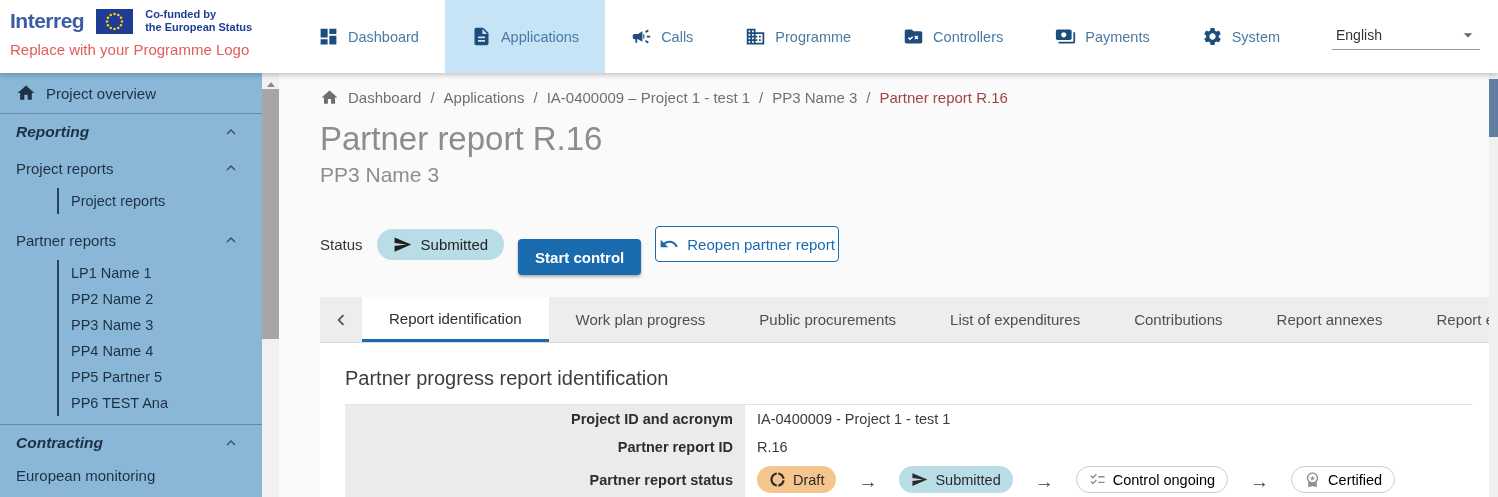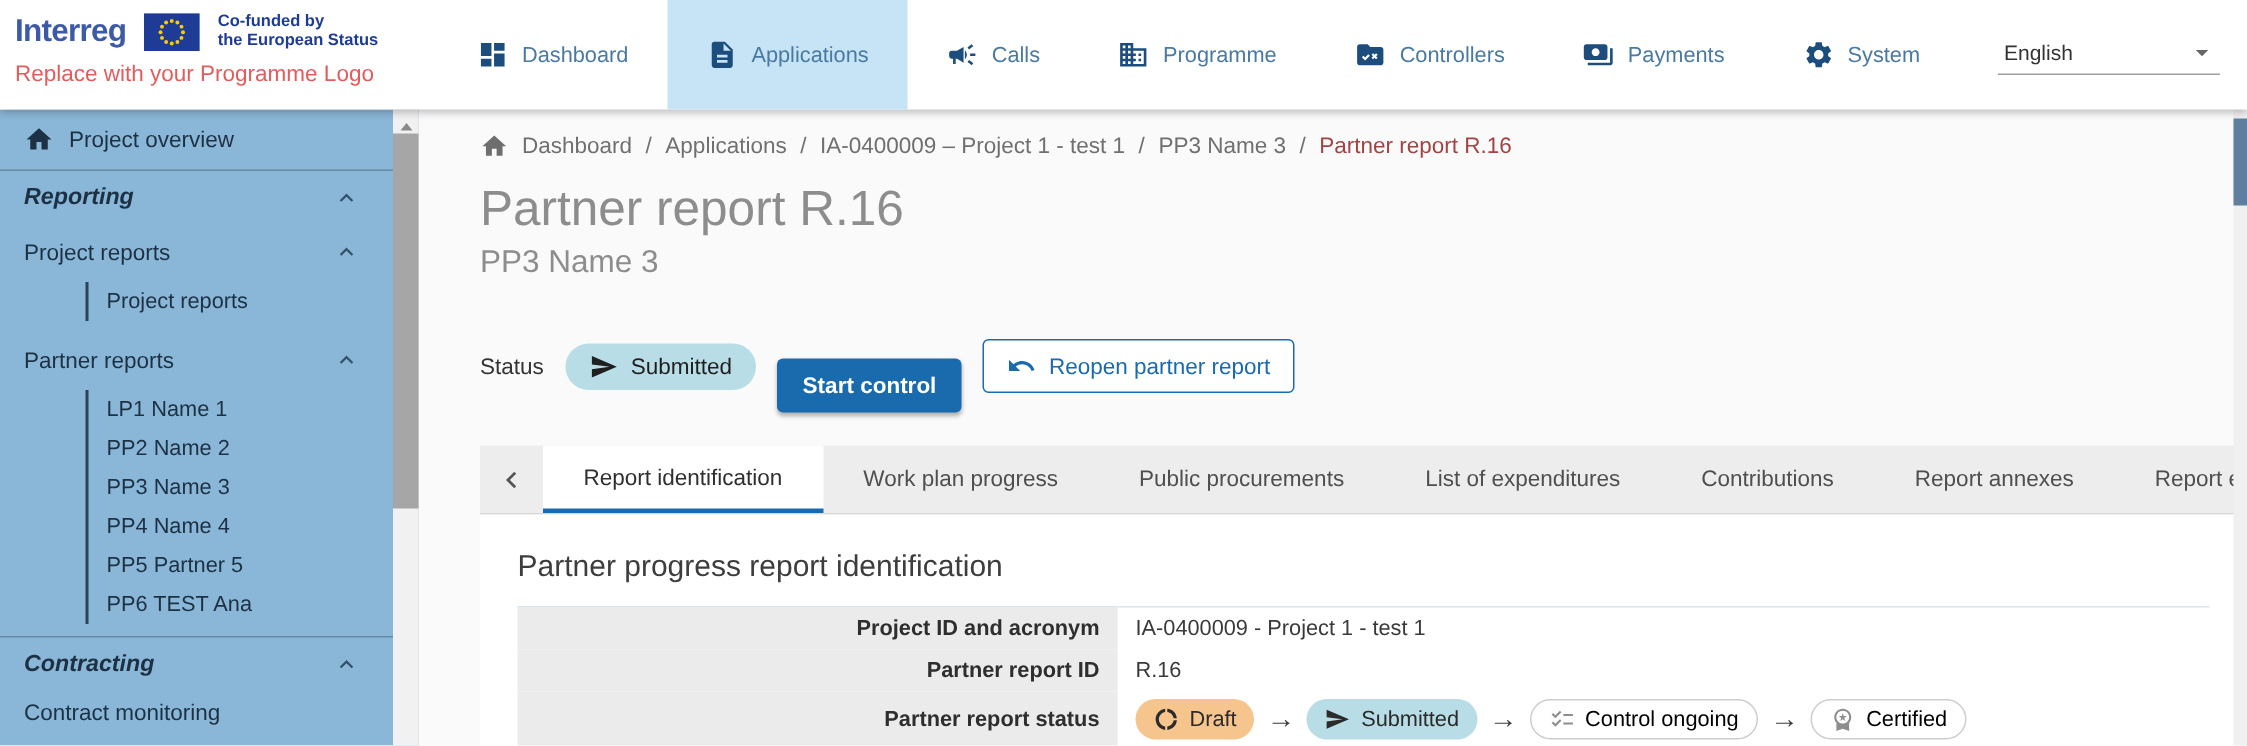--- a/index.html
+++ b/index.html
@@ -61,21 +61,21 @@
   .page-subtitle { margin-top:5px; font-size:21px; color:#8d8d8d; }
 
   .status-row { margin-top:26px; display:flex; align-items:center; gap:14px; }
   .status-label { font-size:15px; color:#333; }
   .badge { display:inline-flex; align-items:center; gap:9px; background:#b8dde6;
            border-radius:16px; height:31px; padding:0 16px; font-size:15px; color:#1f1f1f; }
   .badge .ic { width:19px; height:19px; fill:#1f1f1f; }
   .btn-primary { height:36px; padding:0 17px; background:#1a6aae; color:#fff; border:none;
                  border-radius:4px; font-size:15px; font-weight:bold; cursor:pointer;
                  box-shadow:0 2px 3px rgba(0,0,0,.3); font-family:inherit;margin-top:26px; }
-  .btn-outline { height:36px; padding:0 15px; background:#fff; border:1px solid #1a6aae;
+  .btn-outline { height:36px; padding:0 3px; background:#fff; border:1px solid #1a6aae;
                  color:#1a6aae; border-radius:4px; font-size:15px; display:inline-flex;
                  align-items:center; gap:8px; cursor:pointer; font-family:inherit; }
   .btn-outline .ic { width:20px; height:20px; fill:#1a6aae; }
 
   .tabbar { margin-top:22px; display:flex; align-items:stretch; height:46px;
             background:#ededed; border-bottom:1px solid #d6d6d6; white-space:nowrap; overflow:hidden; }
   .tab-scroll { width:42px; display:flex; align-items:center; justify-content:center; cursor:pointer; flex:none; }
   .tab-scroll .ic { width:22px; height:22px; fill:#555; }
   .tab { padding:0 27px; display:flex; align-items:center; font-size:15px; color:#4f4f4f;
          cursor:pointer; flex:none; }
@@ -84,21 +84,21 @@
   .card { background:#fff; min-height:200px; padding:24px 25px 0 25px; }
   .section-heading { font-size:20px; font-weight:400; color:#3d3d3d; margin-bottom:14px; }
   table.id-table { border-collapse:collapse; width:100%; border-top:1px solid #dde4ea; }
   .id-table td { font-size:14.5px; vertical-align:middle; }
   .id-table td.lbl { background:#ebebeb; width:400px; text-align:right; font-weight:bold;
                      color:#2e2e2e; padding:5px 12px; }
   .id-table td.val { color:#3a3a3a; padding:5px 12px; }
   .id-table tr.r1 td, .id-table tr.r2 td, .id-table tr.r4 td, .id-table tr.r5 td { height:28px; }
   .id-table tr.r3 td { height:38px; }
 
-  .flow { display:flex; align-items:center; gap:8px; }
+  .flow { display:flex; align-items:flex-end; gap:22px; }
   .chip { display:inline-flex; align-items:center; gap:7px; height:27px; border-radius:14px;
           padding:0 12px; font-size:14.5px; color:#2b2b2b; }
   .chip .ic { width:17px; height:17px; fill:#2b2b2b; }
   .chip.draft { background:#f6c58e; }
   .chip.submitted { background:#b8dde6; }
   .chip.pending { background:#fff; border:1px solid #cdcdcd; color:#000000; }
   .chip.pending .ic { fill:#8e8e8e; }
   .flow-arrow { font-size:19px; color:#3a3a3a; }
 
   .page-scrollbar { position:absolute; right:0; top:73px; width:9px; height:424px; background:#f0f0f0; }
@@ -287,21 +287,21 @@
         <div class="side-subitem">PP6 TEST Ana</div>
       </div>
 
       <div class="side-divider"></div>
       <div class="side-group bold">
         <span>Contracting</span>
         <svg class="ic">
             <use href="#i-chev-up"></use>
           </svg>
       </div>
-      <div class="side-item">Contract monitoring</div>
+      <div class="side-item">European monitoring</div>
     </div>
 
     <div class="side-scrollbar">
       <div class="side-scroll-up">
           <div class="tri"></div>
         </div>
       <div class="side-scroll-thumb"></div>
     </div>
   </div>
 

